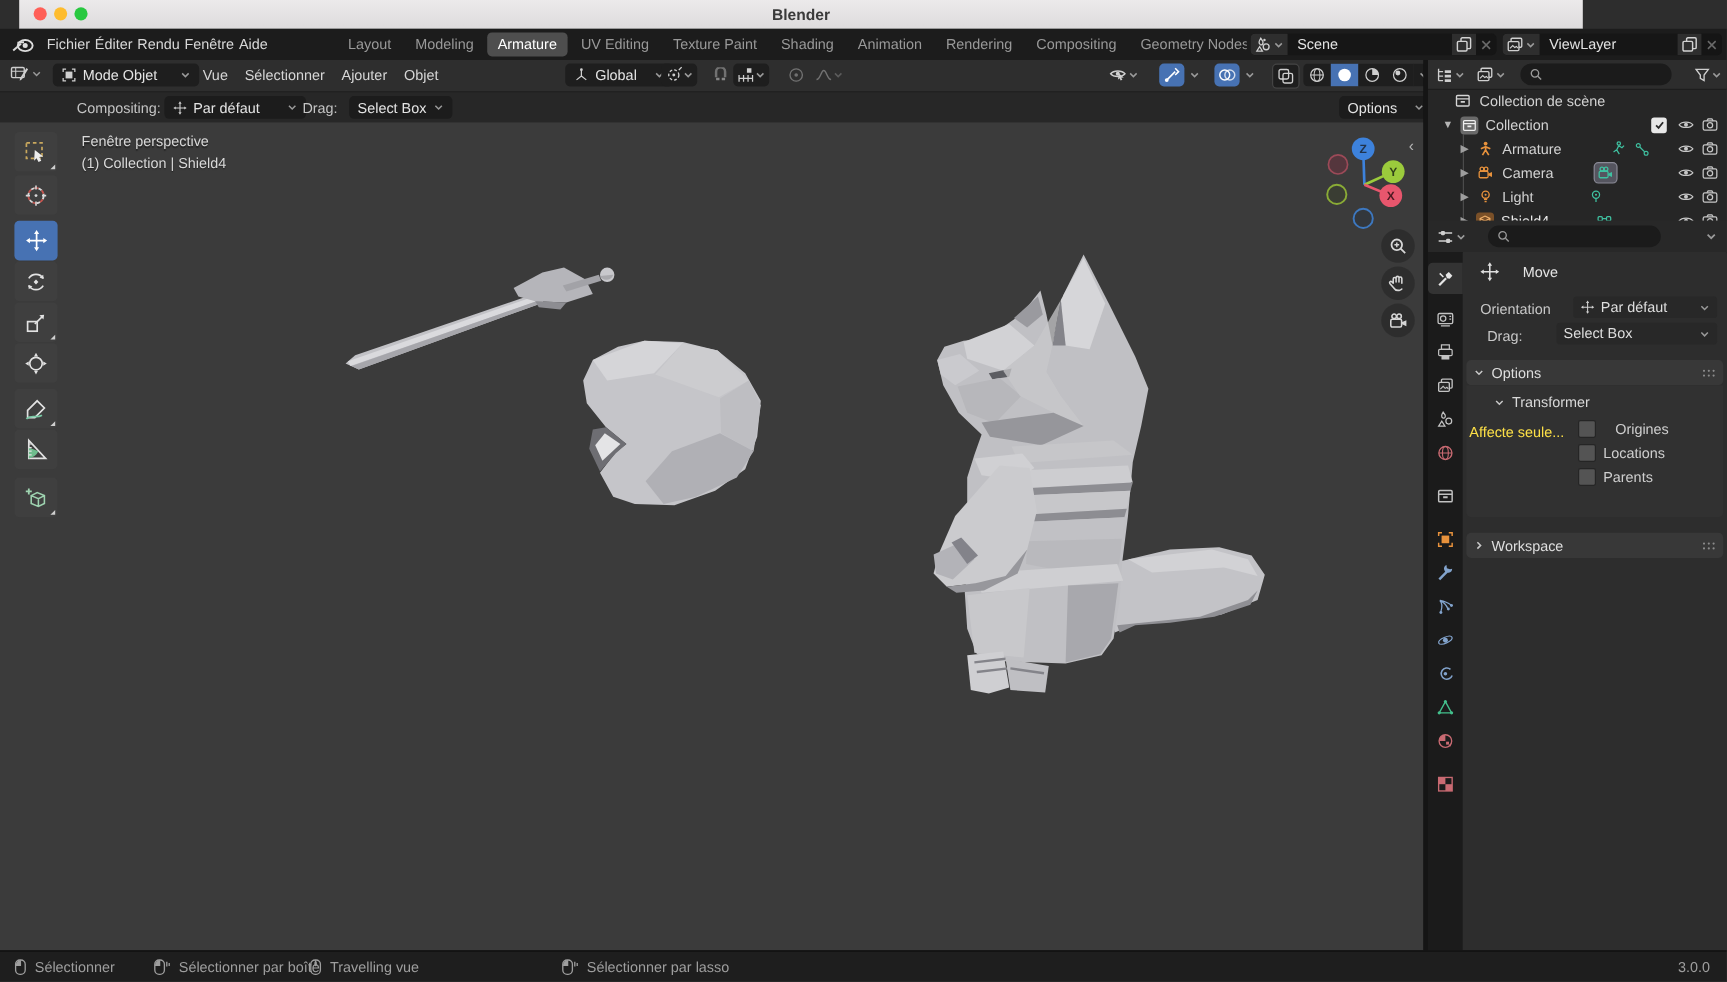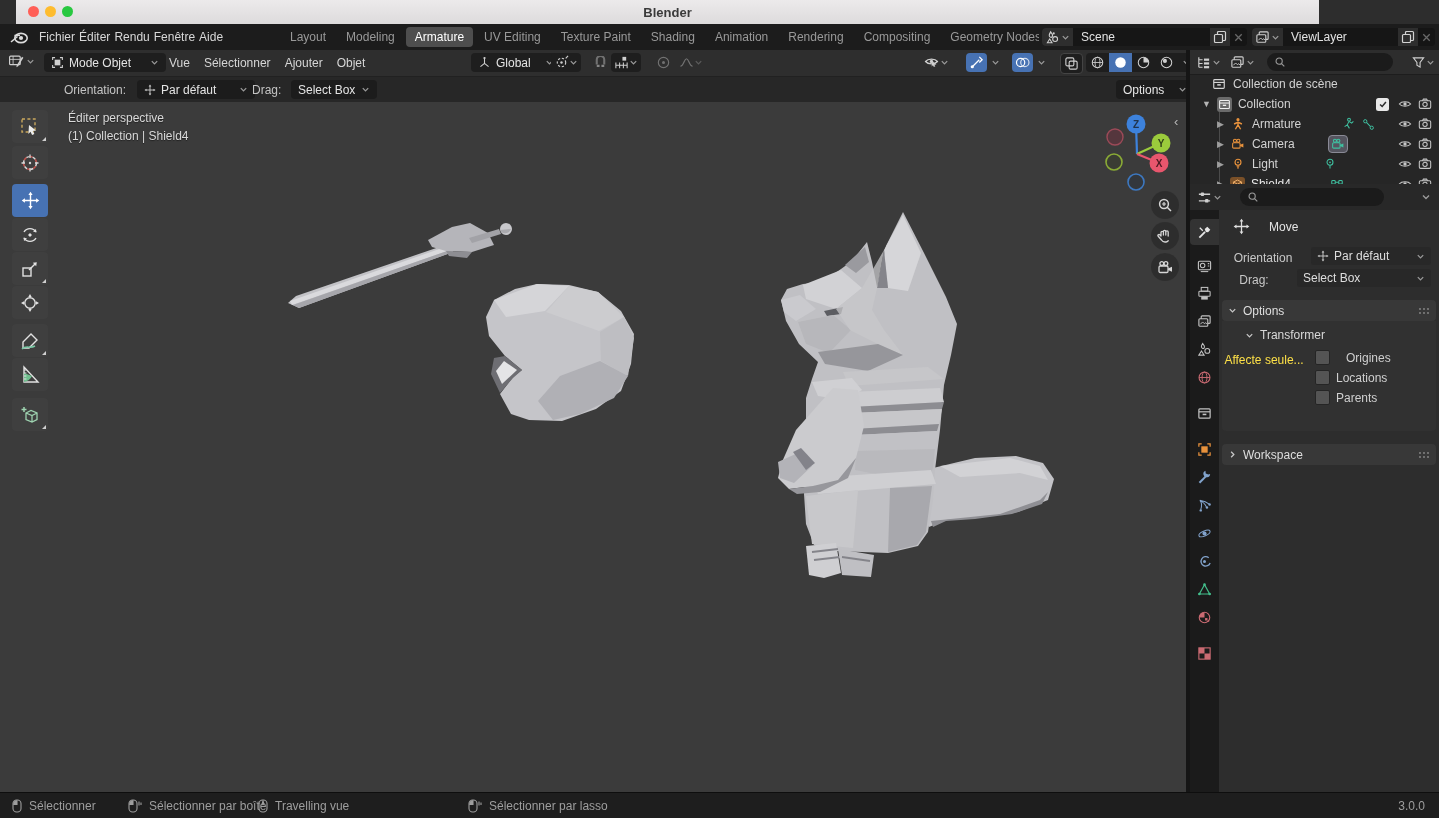--- a/index.html
+++ b/index.html
@@ -359,21 +359,21 @@
     </span>
     <span class="seg">
       <svg width="9" height="9" viewBox="0 0 10 10" style="color:#9a9a9a">
           <use href="#i-chev"></use>
         </svg>
     </span>
   </div>
 </div>
 
 <div class="abs tsettings">
-  <span class="abs" style="left:64px;top:6px;color:#c4c4c4">Orientation:</span>
+  <span class="abs" style="left:64px;top:6px;color:#c4c4c4">Compositing:</span>
   <div class="abs dd" style="left:137px;top:3px;width:104px;background:#1c1c1c">
     <svg width="12" height="12" viewBox="0 0 16 16" style="color:#cfcfcf">
         <use href="#i-move"></use>
       </svg>
     <span>Par défaut</span>
     <svg class="chev" width="9" height="9" viewBox="0 0 10 10" style="margin-left:auto">
         <use href="#i-chev"></use>
       </svg>
   </div>
   <span class="abs" style="left:252px;top:6px;color:#c4c4c4">Drag:</span>
@@ -446,21 +446,21 @@
       <polygon points="789,489 813,486 838,480 856,458 848,478 820,492 797,494" fill="#97979c"></polygon>
       <polygon points="778,462 800,452 812,466 794,483 780,478" fill="#b3b3b8"></polygon>
       <polygon points="793,452 801,448 815,463 806,470" fill="#83838a"></polygon>
       <polygon points="806,546 836,543 841,573 824,578 809,575" fill="#cfcfd2"></polygon>
       <path d="M812 552 L838 549 M814 560 L840 557" stroke="#84848a" stroke-width="2" fill="none"></path>
       <polygon points="838,549 874,555 871,577 842,575" fill="#bfbfc3"></polygon>
       <path d="M842 557 L870 561" stroke="#84848a" stroke-width="2" fill="none"></path>
     </g>
   </svg>
 
-  <div class="abs ovl" style="left:68px;top:9px">Éditer perspective</div>
+  <div class="abs ovl" style="left:68px;top:9px">Fenêtre perspective</div>
   <div class="abs ovl" style="left:68px;top:27px">(1) Collection | Shield4</div>
 
   <div>
     <div class="toolbtn" style="top:8px">
       <svg width="20" height="20" viewBox="0 0 20 20">
           <rect x="2" y="2" width="13" height="13" fill="none" stroke="#c9a85e" stroke-width="1.4" stroke-dasharray="3 2.4"></rect>
           <path d="M9 8 l7 5.5 -3.3.4 1.7 3 -2.3 1 -1.6-3.1 -2.1 2.2 z" fill="#ececec"></path>
         </svg>
       <span class="subtri"></span>
     </div>

